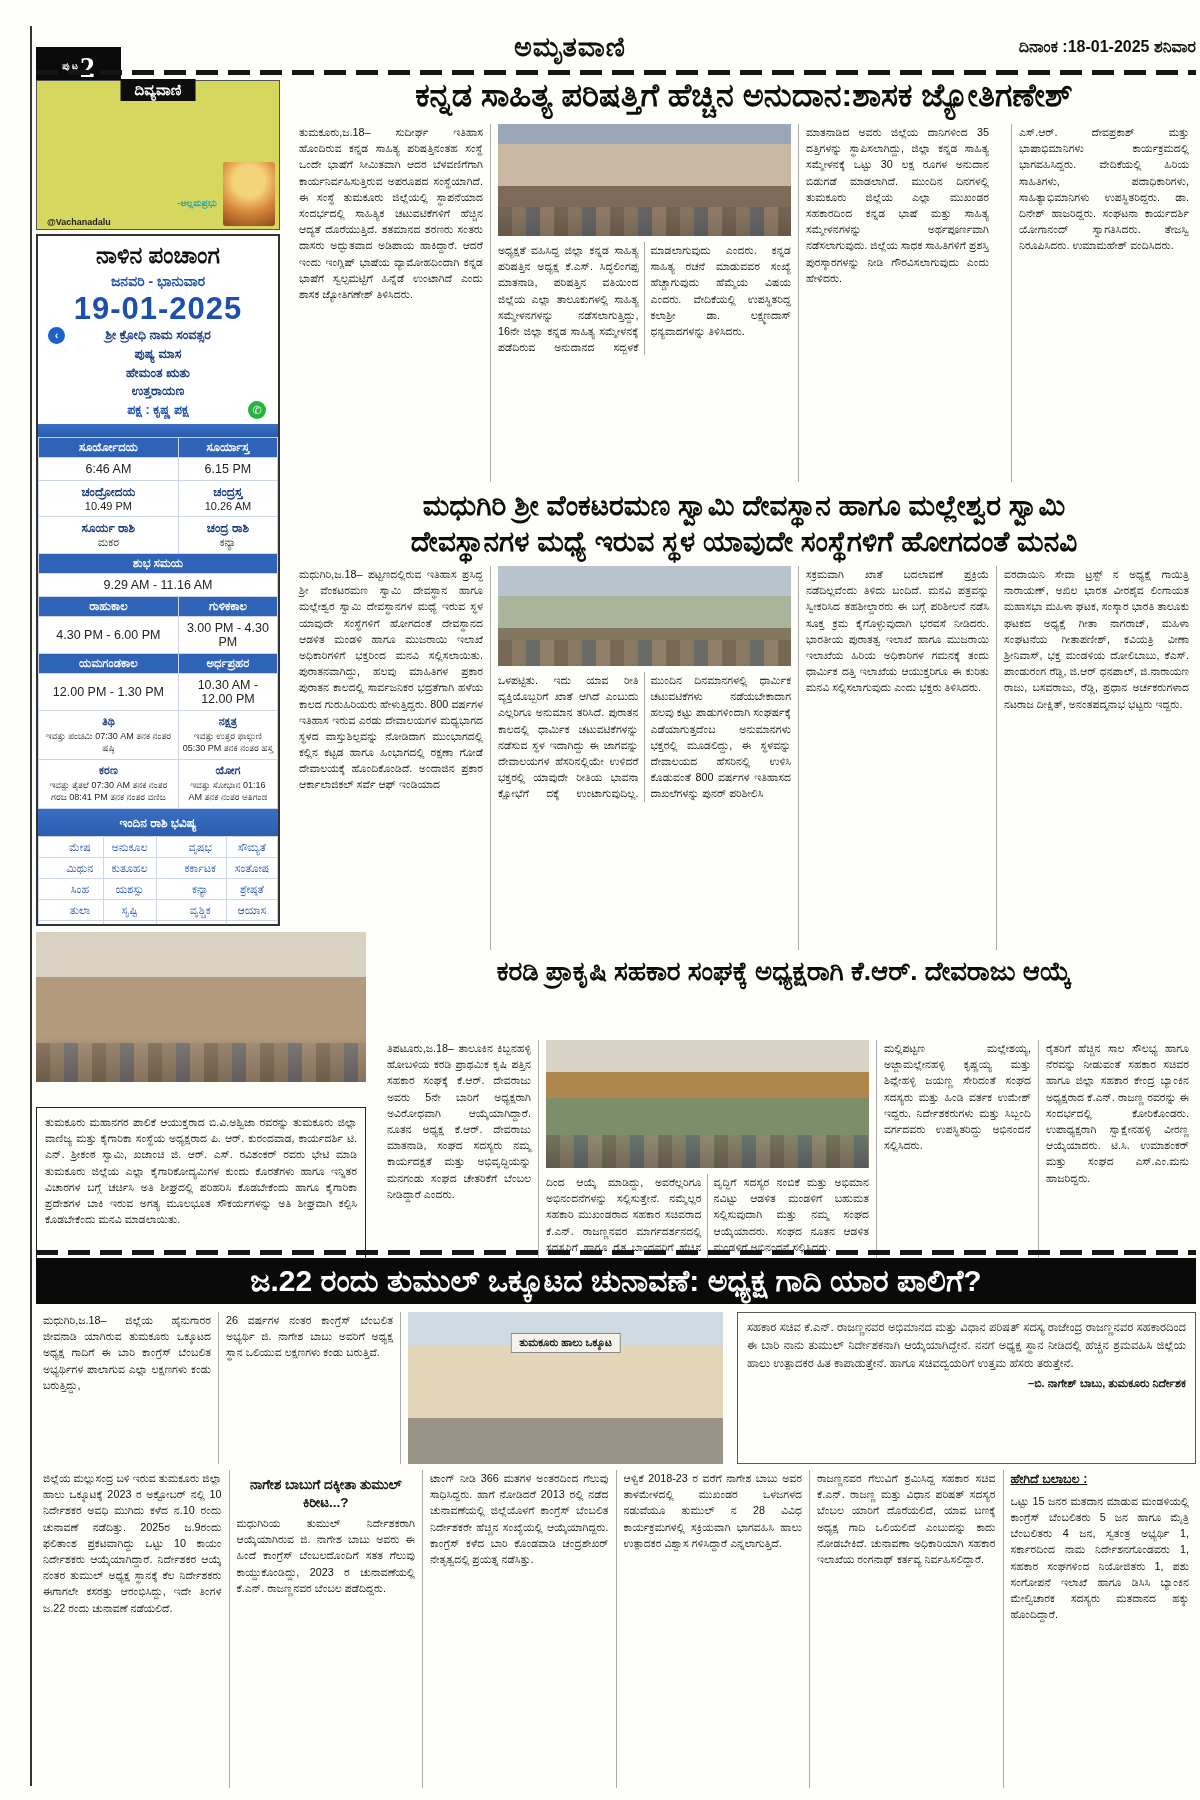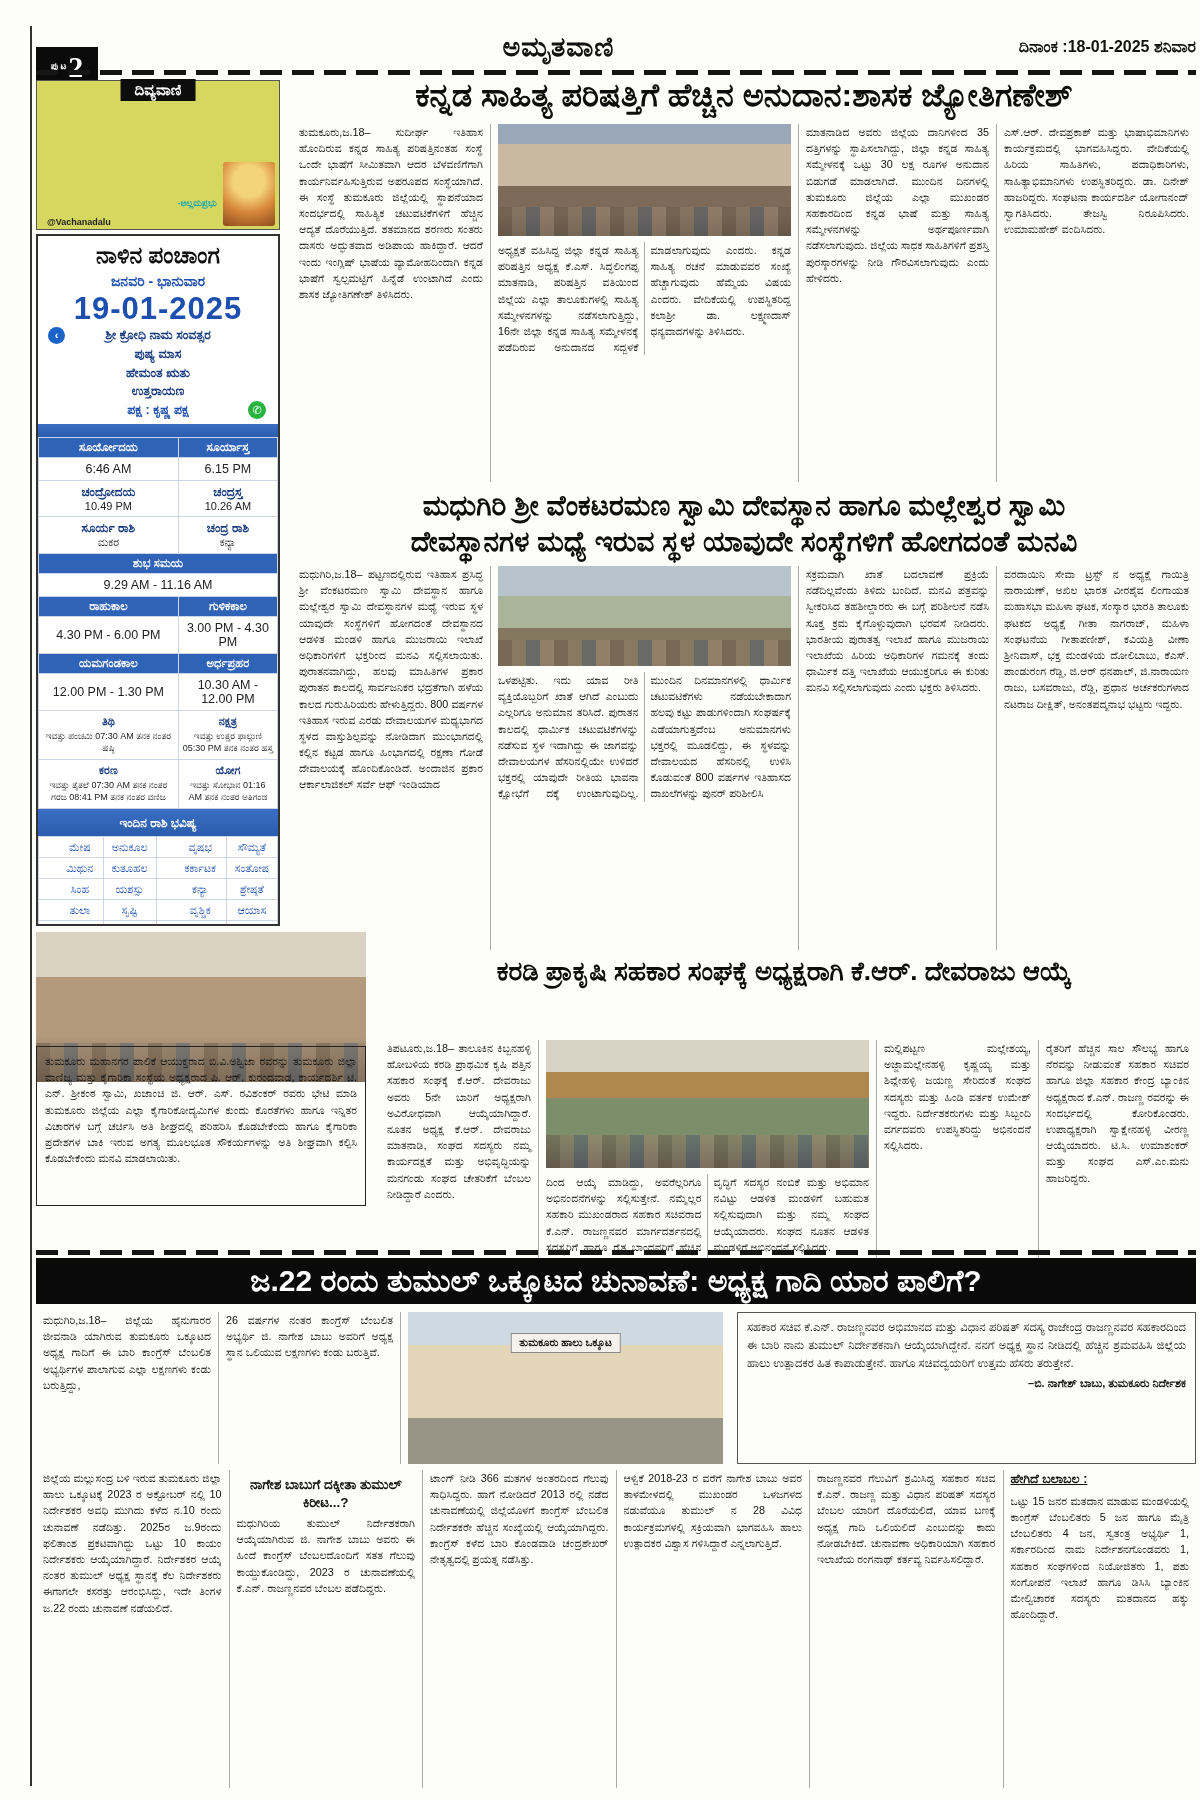--- a/index.html
+++ b/index.html
@@ -3,21 +3,21 @@
 <meta charset="utf-8">
 <style>
   html,body{margin:0;padding:0;background:#e8e8e4;}
   *{box-sizing:border-box;}
   body{font-family:"Liberation Sans","DejaVu Sans",sans-serif;color:#111;}
   .page{position:relative;width:1200px;height:1800px;margin:0 auto;background:#fdfdfa;overflow:hidden;}
   .left-rule{position:absolute;left:30px;top:26px;width:2px;height:1760px;background:#333;}
 
   
   .hdr{position:absolute;left:36px;top:26px;width:1160px;height:42px;display:flex;align-items:center;}
-  .page-badge{width:62px;height:40px;background:#0b0b0b;color:#fff;display:flex;align-items:center;justify-content:center;gap:2px;margin-top:40px;}
+  .page-badge{width:85px;height:40px;background:#0b0b0b;color:#fff;display:flex;align-items:center;justify-content:center;gap:2px;margin-top:40px;}
   .page-badge .stack{font-size:9px;line-height:1.05;font-weight:bold;}
   .page-badge .num{font-size:30px;font-weight:bold;font-family:"Liberation Serif",serif;}
   .masthead{flex:1;text-align:center;font-size:27px;font-weight:bold;letter-spacing:1px;}
   .hdr-date{font-size:16px;font-weight:bold;white-space:nowrap;}
   .dashline{position:absolute;left:36px;width:1160px;height:5px;
     background:repeating-linear-gradient(90deg,#151515 0 22px,transparent 22px 32px);}
   .dash-top{top:70px;}
   .dash-bot{top:1250px;}
 
   
@@ -68,21 +68,21 @@
 
   
   .a-head{position:absolute;text-align:center;font-weight:bold;color:#0d0d0d;line-height:1.2;}
   .a1-head{left:292px;top:76px;width:904px;font-size:32px;}
   .a2-head{left:292px;top:488px;width:904px;font-size:28px;line-height:1.3;}
   .a3-head{left:372px;top:956px;width:824px;font-size:26px;}
   .cols{position:absolute;display:flex;}
   .col{font-size:10.8px;line-height:1.5;text-align:justify;overflow:hidden;padding:0 7px;}
   .col + .col{border-left:1px solid #aaa;}
   .midcol .twocol{column-count:2;column-gap:12px;column-rule:1px solid #aaa;font-size:10.8px;line-height:1.5;text-align:justify;margin-top:6px;}
-  .boxed-news{position:absolute;left:36px;top:1046px;width:330px;height:160px;border:1.5px solid #222;
+  .boxed-news{position:absolute;left:36px;top:1107px;width:330px;height:160px;border:1.5px solid #222;
     padding:6px 8px;font-size:10.8px;line-height:1.5;text-align:justify;overflow:hidden;}
 
   
   .banner{position:absolute;left:36px;top:1258px;width:1160px;height:46px;background:#0a0a0a;color:#fff;
     display:flex;align-items:center;justify-content:center;font-size:30px;font-weight:bold;}
   .rowA{left:36px;top:1312px;width:1160px;height:152px;}
   .rowB{left:36px;top:1470px;width:1160px;height:318px;}
   .qbox{border:1.5px solid #555;padding:6px 9px;font-size:11.5px;line-height:1.55;text-align:justify;overflow:hidden;}
   .qattr{display:block;text-align:right;font-weight:bold;font-size:11px;margin-top:3px;}
   .subhead{font-size:13.5px;font-weight:bold;text-align:center;margin:6px 0 4px;line-height:1.3;}
@@ -244,21 +244,21 @@
   <div class="a-head a1-head">ಕನ್ನಡ ಸಾಹಿತ್ಯ ಪರಿಷತ್ತಿಗೆ ಹೆಚ್ಚಿನ ಅನುದಾನ:ಶಾಸಕ ಜ್ಯೋತಿಗಣೇಶ್</div>
   <div class="cols" style="left:292px;top:124px;width:904px;height:358px;">
     <div class="col" style="flex:0 0 198px;">ತುಮಕೂರು,ಜ.18– ಸುದೀರ್ಘ ಇತಿಹಾಸ ಹೊಂದಿರುವ ಕನ್ನಡ ಸಾಹಿತ್ಯ ಪರಿಷತ್ತಿನಂತಹ ಸಂಸ್ಥೆ ಒಂದೇ ಭಾಷೆಗೆ ಸೀಮಿತವಾಗಿ ಆದರ ಬೆಳವಣಿಗೆಗಾಗಿ ಕಾರ್ಯನಿರ್ವಹಿಸುತ್ತಿರುವ ಅಪರೂಪದ ಸಂಸ್ಥೆಯಾಗಿದೆ. ಈ ಸಂಸ್ಥೆ ತುಮಕೂರು ಜಿಲ್ಲೆಯಲ್ಲಿ ಸ್ಥಾಪನೆಯಾದ ಸಂದರ್ಭದಲ್ಲಿ ಸಾಹಿತ್ಯಿಕ ಚಟುವಟಿಕೆಗಳಿಗೆ ಹೆಚ್ಚಿನ ಆದ್ಯತೆ ದೊರೆಯುತ್ತಿದೆ. ಶತಮಾನದ ಶರಣರು ಸಂತರು ದಾಸರು ಅದ್ಭುತವಾದ ಅಡಿಪಾಯ ಹಾಕಿದ್ದಾರೆ. ಆದರೆ ಇಂದು ಇಂಗ್ಲಿಷ್ ಭಾಷೆಯ ವ್ಯಾಮೋಹದಿಂದಾಗಿ ಕನ್ನಡ ಭಾಷೆಗೆ ಸ್ವಲ್ಪಮಟ್ಟಿಗೆ ಹಿನ್ನೆಡೆ ಉಂಟಾಗಿದೆ ಎಂದು ಶಾಸಕ ಜ್ಯೋತಿಗಣೇಶ್ ತಿಳಿಸಿದರು.</div>
     <div class="col midcol" style="flex:0 0 308px;">
       <div class="photo ph-a1" style="width:100%;height:112px;">
         <div class="ph-strip"></div>
       </div>
       <div class="twocol">ಅಧ್ಯಕ್ಷತೆ ವಹಿಸಿದ್ದ ಜಿಲ್ಲಾ ಕನ್ನಡ ಸಾಹಿತ್ಯ ಪರಿಷತ್ತಿನ ಅಧ್ಯಕ್ಷ ಕೆ.ಎಸ್. ಸಿದ್ಧಲಿಂಗಪ್ಪ ಮಾತನಾಡಿ, ಪರಿಷತ್ತಿನ ವತಿಯಿಂದ ಜಿಲ್ಲೆಯ ಎಲ್ಲಾ ತಾಲೂಕುಗಳಲ್ಲಿ ಸಾಹಿತ್ಯ ಸಮ್ಮೇಳನಗಳನ್ನು ನಡೆಸಲಾಗುತ್ತಿದ್ದು, 16ನೇ ಜಿಲ್ಲಾ ಕನ್ನಡ ಸಾಹಿತ್ಯ ಸಮ್ಮೇಳನಕ್ಕೆ ಪಡೆದಿರುವ ಅನುದಾನದ ಸದ್ಬಳಕೆ ಮಾಡಲಾಗುವುದು ಎಂದರು. ಕನ್ನಡ ಸಾಹಿತ್ಯ ರಚನೆ ಮಾಡುವವರ ಸಂಖ್ಯೆ ಹೆಚ್ಚಾಗುವುದು ಹೆಮ್ಮೆಯ ವಿಷಯ ಎಂದರು. ವೇದಿಕೆಯಲ್ಲಿ ಉಪಸ್ಥಿತರಿದ್ದ ಕಲಾಶ್ರೀ ಡಾ. ಲಕ್ಷ್ಮಣದಾಸ್ ಧನ್ಯವಾದಗಳನ್ನು ತಿಳಿಸಿದರು.</div>
     </div>
     <div class="col" style="flex:0 0 198px;">ಮಾತನಾಡಿದ ಅವರು ಜಿಲ್ಲೆಯ ದಾನಿಗಳಿಂದ 35 ದತ್ತಿಗಳನ್ನು ಸ್ಥಾಪಿಸಲಾಗಿದ್ದು, ಜಿಲ್ಲಾ ಕನ್ನಡ ಸಾಹಿತ್ಯ ಸಮ್ಮೇಳನಕ್ಕೆ ಒಟ್ಟು 30 ಲಕ್ಷ ರೂಗಳ ಅನುದಾನ ಬಿಡುಗಡೆ ಮಾಡಲಾಗಿದೆ. ಮುಂದಿನ ದಿನಗಳಲ್ಲಿ ತುಮಕೂರು ಜಿಲ್ಲೆಯ ಎಲ್ಲಾ ಮುಖಂಡರ ಸಹಕಾರದಿಂದ ಕನ್ನಡ ಭಾಷೆ ಮತ್ತು ಸಾಹಿತ್ಯ ಸಮ್ಮೇಳನಗಳನ್ನು ಅರ್ಥಪೂರ್ಣವಾಗಿ ನಡೆಸಲಾಗುವುದು. ಜಿಲ್ಲೆಯ ಸಾಧಕ ಸಾಹಿತಿಗಳಿಗೆ ಪ್ರಶಸ್ತಿ ಪುರಸ್ಕಾರಗಳನ್ನು ನೀಡಿ ಗೌರವಿಸಲಾಗುವುದು ಎಂದು ಹೇಳಿದರು.</div>
-    <div class="col" style="flex:1;">ಎಸ್.ಆರ್. ದೇವಪ್ರಕಾಶ್ ಮತ್ತು ಭಾಷಾಭಿಮಾನಿಗಳು ಕಾರ್ಯಕ್ರಮದಲ್ಲಿ ಭಾಗವಹಿಸಿದ್ದರು. ವೇದಿಕೆಯಲ್ಲಿ ಹಿರಿಯ ಸಾಹಿತಿಗಳು, ಪದಾಧಿಕಾರಿಗಳು, ಸಾಹಿತ್ಯಾಭಿಮಾನಿಗಳು ಉಪಸ್ಥಿತರಿದ್ದರು. ಡಾ. ದಿನೇಶ್ ಹಾಜರಿದ್ದರು. ಸಂಘಟನಾ ಕಾರ್ಯದರ್ಶಿ ಯೋಗಾನಂದ್ ಸ್ವಾಗತಿಸಿದರು. ತೇಜಸ್ವಿ ನಿರೂಪಿಸಿದರು. ಉಮಾಮಹೇಶ್ ವಂದಿಸಿದರು.</div>
+    <div class="col" style="flex:1;margin-left:15px;">ಎಸ್.ಆರ್. ದೇವಪ್ರಕಾಶ್ ಮತ್ತು ಭಾಷಾಭಿಮಾನಿಗಳು ಕಾರ್ಯಕ್ರಮದಲ್ಲಿ ಭಾಗವಹಿಸಿದ್ದರು. ವೇದಿಕೆಯಲ್ಲಿ ಹಿರಿಯ ಸಾಹಿತಿಗಳು, ಪದಾಧಿಕಾರಿಗಳು, ಸಾಹಿತ್ಯಾಭಿಮಾನಿಗಳು ಉಪಸ್ಥಿತರಿದ್ದರು. ಡಾ. ದಿನೇಶ್ ಹಾಜರಿದ್ದರು. ಸಂಘಟನಾ ಕಾರ್ಯದರ್ಶಿ ಯೋಗಾನಂದ್ ಸ್ವಾಗತಿಸಿದರು. ತೇಜಸ್ವಿ ನಿರೂಪಿಸಿದರು. ಉಮಾಮಹೇಶ್ ವಂದಿಸಿದರು.</div>
   </div>
 
   <div class="a-head a2-head">
     <div>ಮಧುಗಿರಿ ಶ್ರೀ ವೆಂಕಟರಮಣ ಸ್ವಾಮಿ ದೇವಸ್ಥಾನ ಹಾಗೂ ಮಲ್ಲೇಶ್ವರ ಸ್ವಾಮಿ</div>
     <div>ದೇವಸ್ಥಾನಗಳ ಮಧ್ಯೆ ಇರುವ ಸ್ಥಳ ಯಾವುದೇ ಸಂಸ್ಥೆಗಳಿಗೆ ಹೋಗದಂತೆ ಮನವಿ</div>
   </div>
   <div class="cols" style="left:292px;top:566px;width:904px;height:384px;">
     <div class="col" style="flex:0 0 198px;">ಮಧುಗಿರಿ,ಜ.18– ಪಟ್ಟಣದಲ್ಲಿರುವ ಇತಿಹಾಸ ಪ್ರಸಿದ್ಧ ಶ್ರೀ ವೆಂಕಟರಮಣ ಸ್ವಾಮಿ ದೇವಸ್ಥಾನ ಹಾಗೂ ಮಲ್ಲೇಶ್ವರ ಸ್ವಾಮಿ ದೇವಸ್ಥಾನಗಳ ಮಧ್ಯೆ ಇರುವ ಸ್ಥಳ ಯಾವುದೇ ಸಂಸ್ಥೆಗಳಿಗೆ ಹೋಗದಂತೆ ದೇವಸ್ಥಾನದ ಆಡಳಿತ ಮಂಡಳಿ ಹಾಗೂ ಮುಜರಾಯಿ ಇಲಾಖೆ ಅಧಿಕಾರಿಗಳಿಗೆ ಭಕ್ತರಿಂದ ಮನವಿ ಸಲ್ಲಿಸಲಾಯಿತು. ಪುರಾತನವಾಗಿದ್ದು, ಹಲವು ಮಾಹಿತಿಗಳ ಪ್ರಕಾರ ಪುರಾತನ ಕಾಲದಲ್ಲಿ ಸಾರ್ವಜನಿಕರ ಭದ್ರತೆಗಾಗಿ ಹಳೆಯ ಕಾಲದ ಗುರುಹಿರಿಯರು ಹೇಳುತ್ತಿದ್ದರು. 800 ವರ್ಷಗಳ ಇತಿಹಾಸ ಇರುವ ಎರಡು ದೇವಾಲಯಗಳ ಮಧ್ಯಭಾಗದ ಸ್ಥಳದ ವಾಸ್ತುಶಿಲ್ಪವನ್ನು ನೋಡಿದಾಗ ಮುಂಭಾಗದಲ್ಲಿ ಕಲ್ಲಿನ ಕಟ್ಟಡ ಹಾಗೂ ಹಿಂಭಾಗದಲ್ಲಿ ರಕ್ಷಣಾ ಗೋಡೆ ದೇವಾಲಯಕ್ಕೆ ಹೊಂದಿಕೊಂಡಿದೆ. ಅಂದಾಜಿನ ಪ್ರಕಾರ ಆರ್ಕಾಲಾಜಿಕಲ್ ಸರ್ವೆ ಆಫ್ ಇಂಡಿಯಾದ</div>
     <div class="col midcol" style="flex:0 0 308px;">
       <div class="photo ph-a2" style="width:100%;height:100px;">

